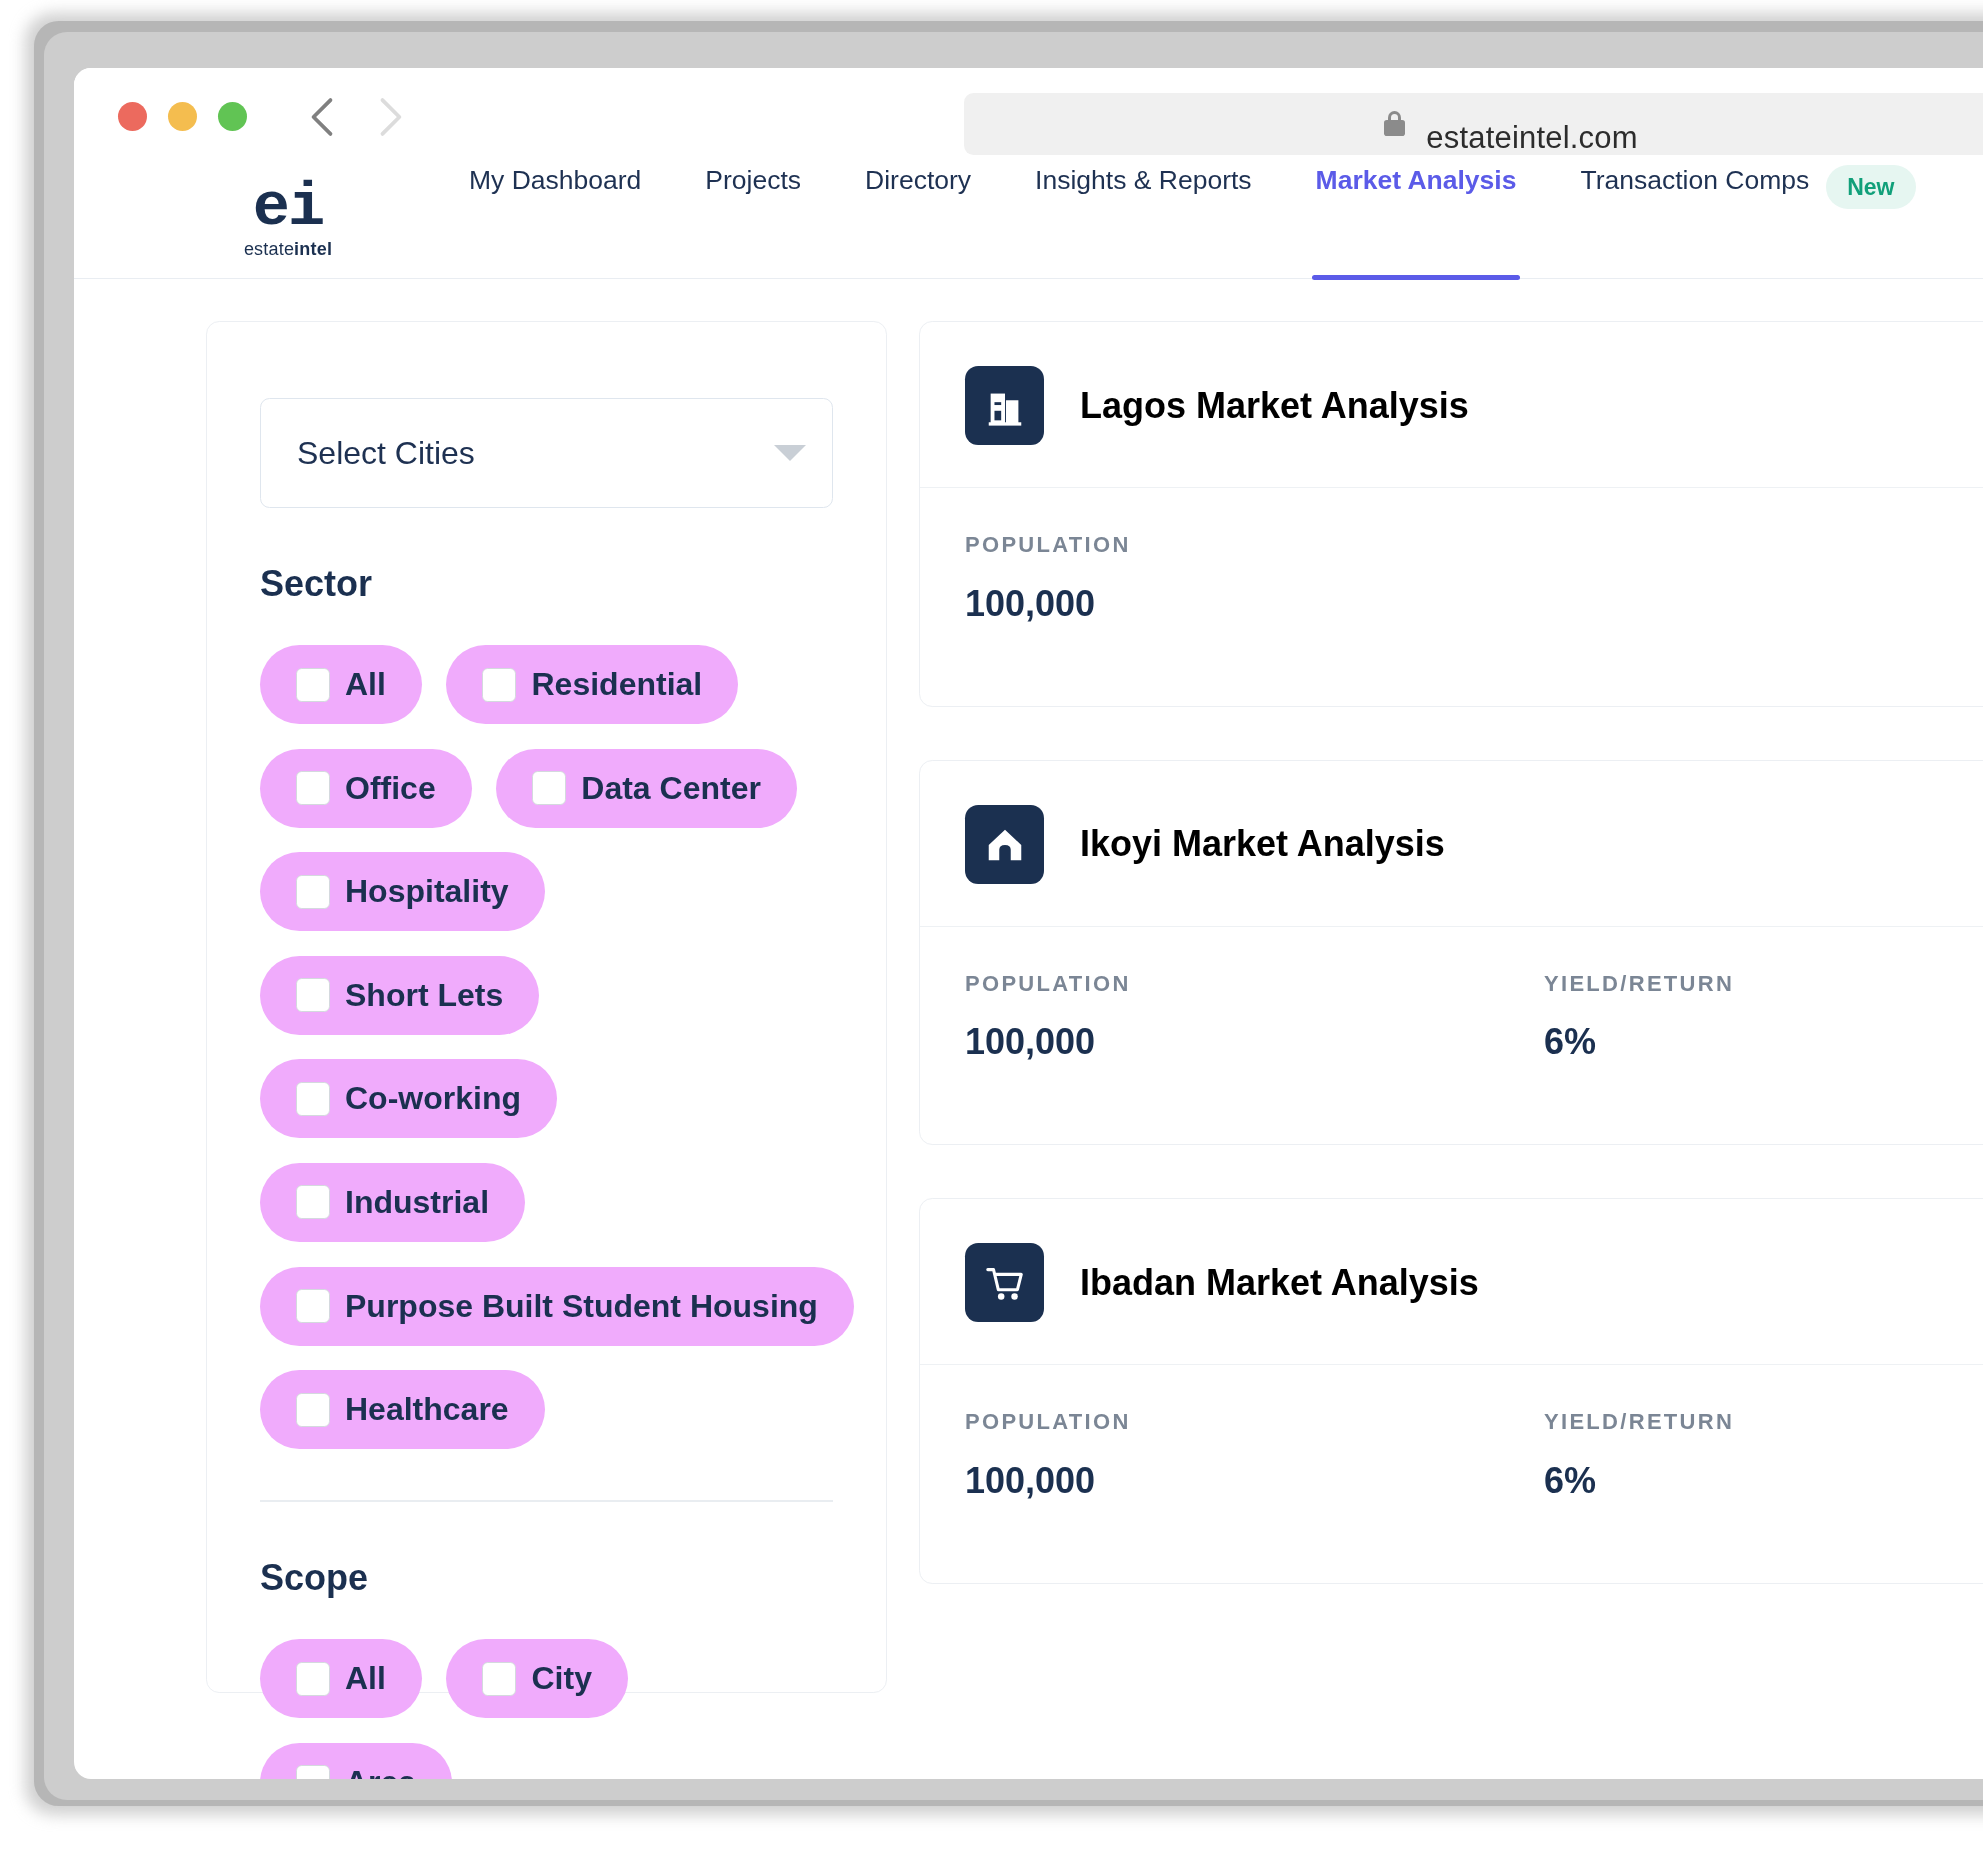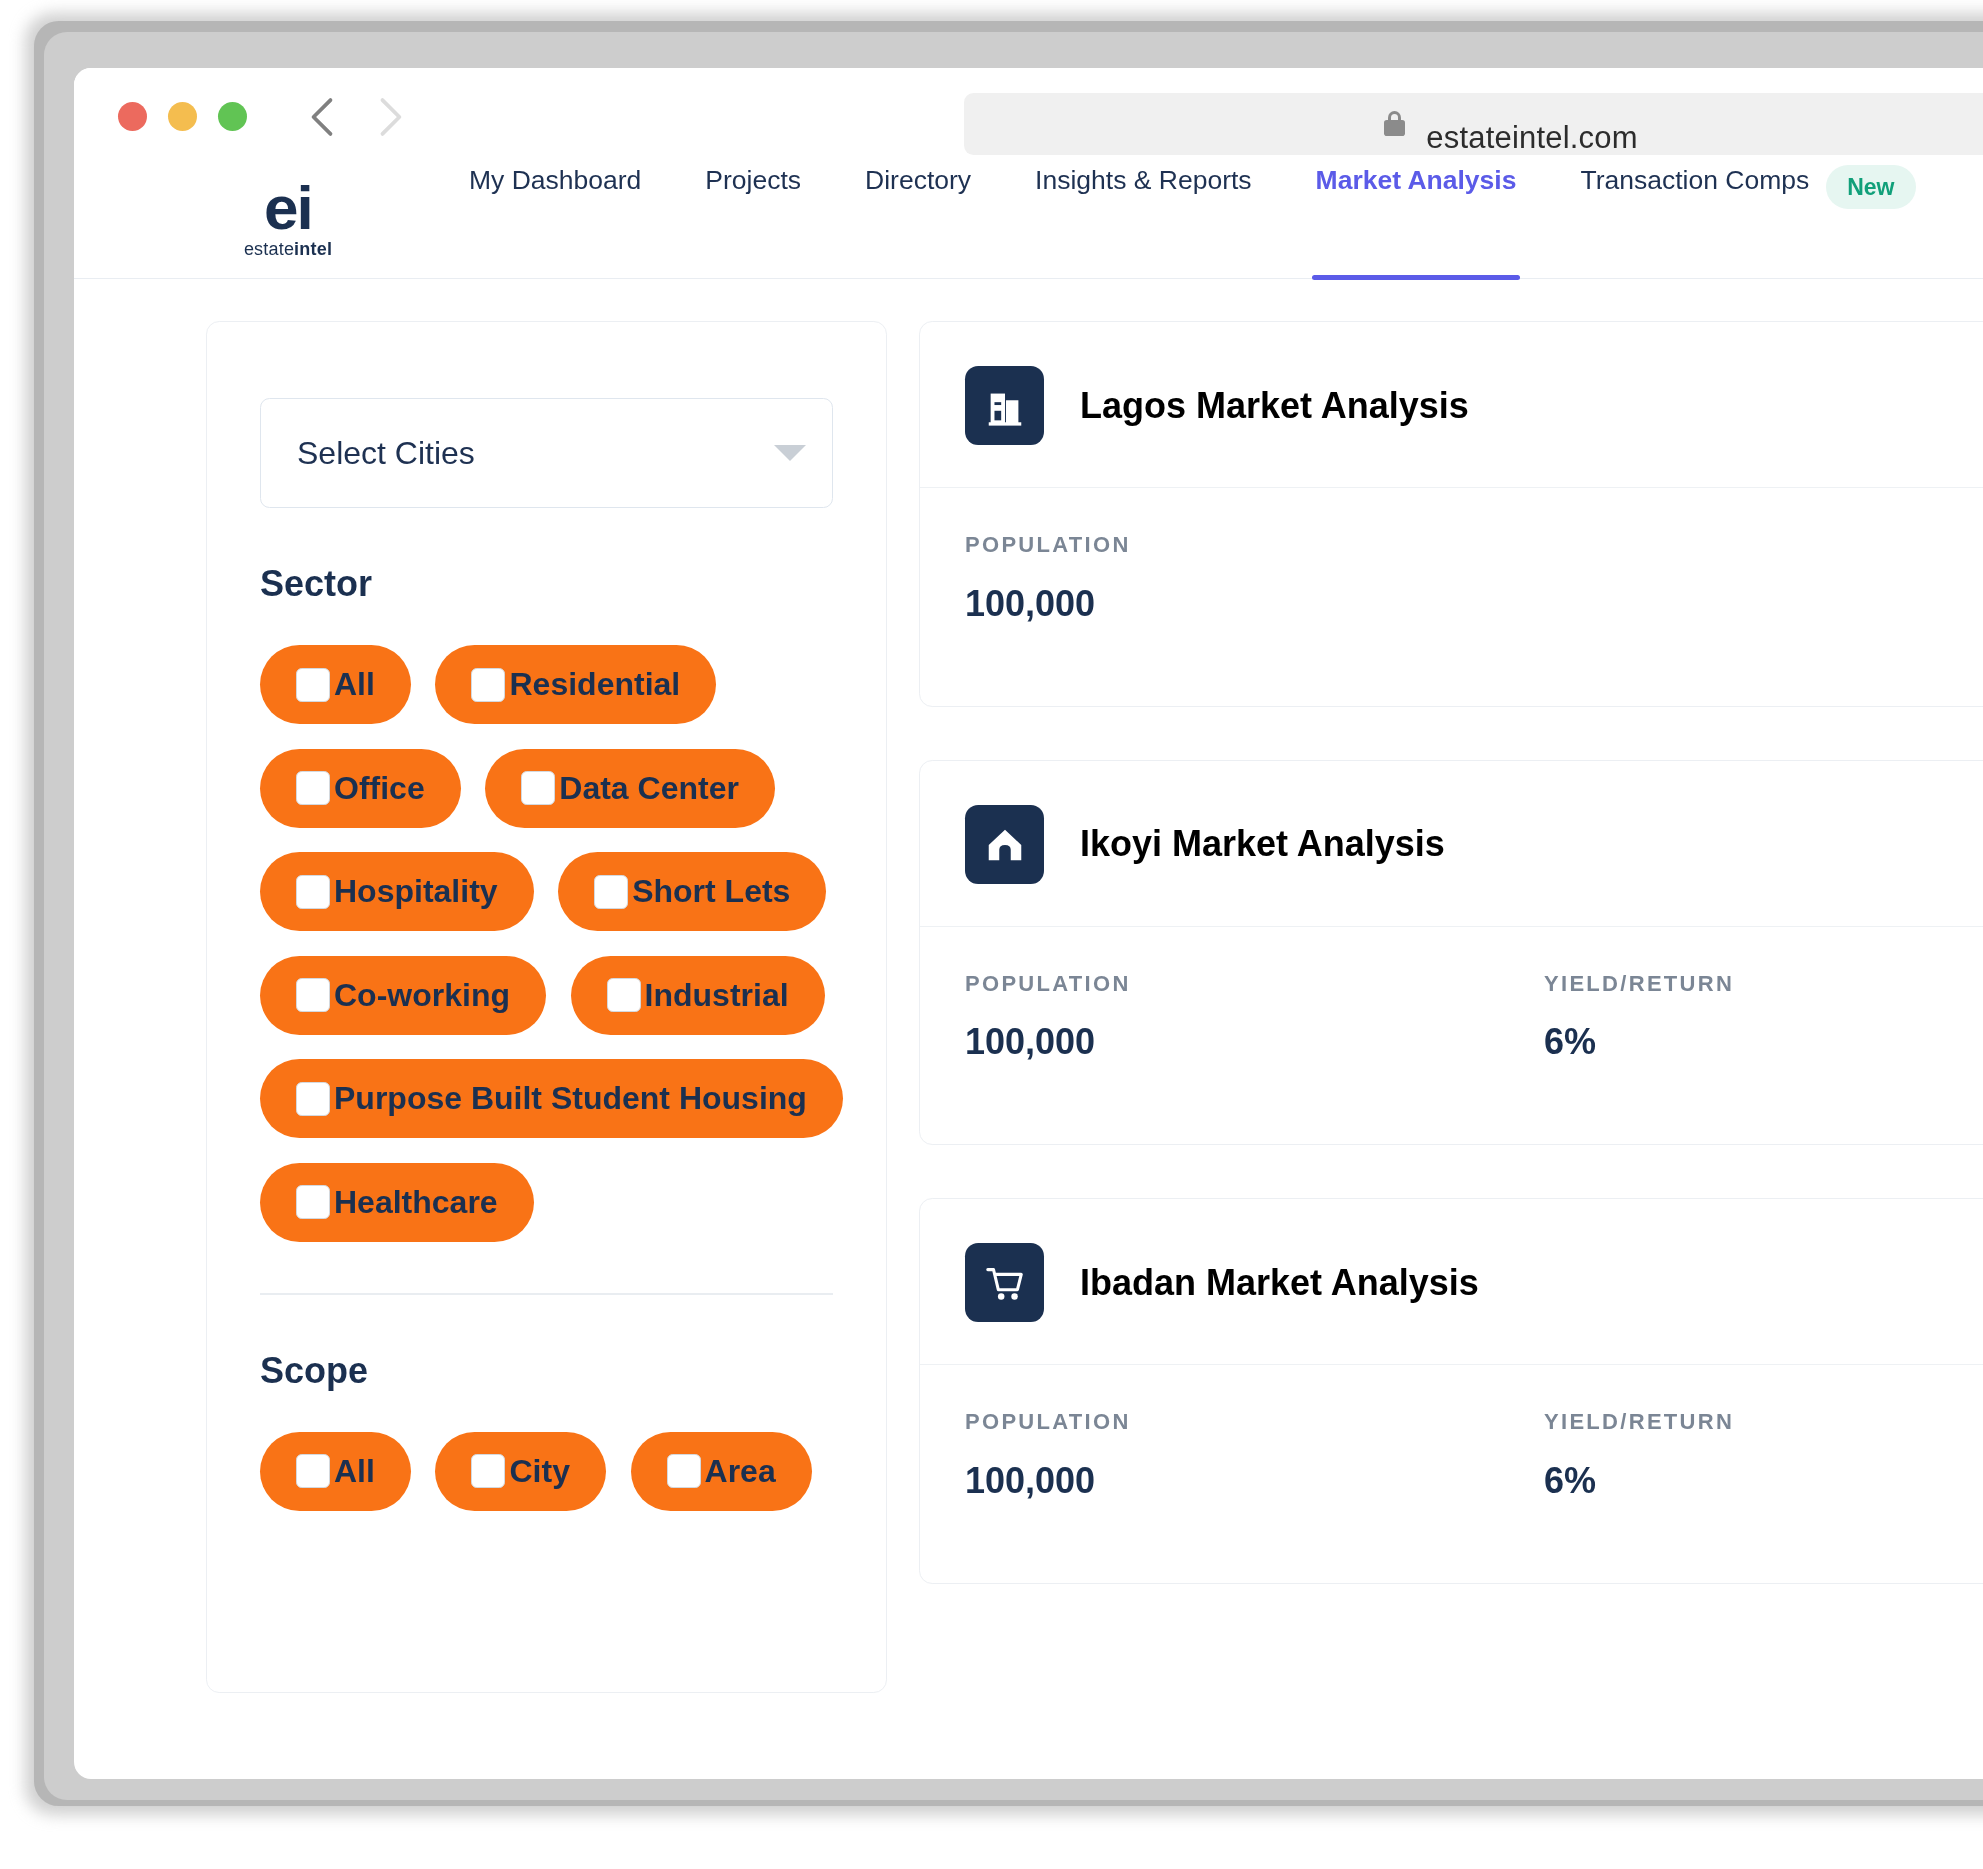--- a/index.html
+++ b/index.html
@@ -138,21 +138,21 @@
     display: flex;
     flex-direction: column;
     align-items: center;
   }
   .logo-mark {
     font-size: 62px;
     line-height: 0.82;
     font-weight: 700;
     color: #1b3050;
     letter-spacing: -1.9px;
-    font-family: Liberation Sans, sans-serif;
+    font-family: Liberation Mono, monospace;
   }
   .logo-word {
     margin-top: 5.7px;
     font-size: 18px;
     color: #1b3050;
     letter-spacing: 0.2px;
   }
   .logo-word b { font-weight: 700; }
 
   .nav {
@@ -240,22 +240,22 @@
 
   .pills {
     display: flex;
     flex-wrap: wrap;
     gap: 24.6px 24.6px;
     margin-top: 40px;
   }
   .pill {
     display: flex;
     align-items: center;
-    gap: 4px;
-    background: #f97316;
+    gap: 15px;
+    background: #f0abfc;
     border-radius: 945px;
     padding: 21px 36px;
     cursor: pointer;
   }
   .cbox {
     width: 34px; height: 34px;
     background: #ffffff;
     border: 1.9px solid #d4d9de;
     border-radius: 5.7px;
     flex: none;

